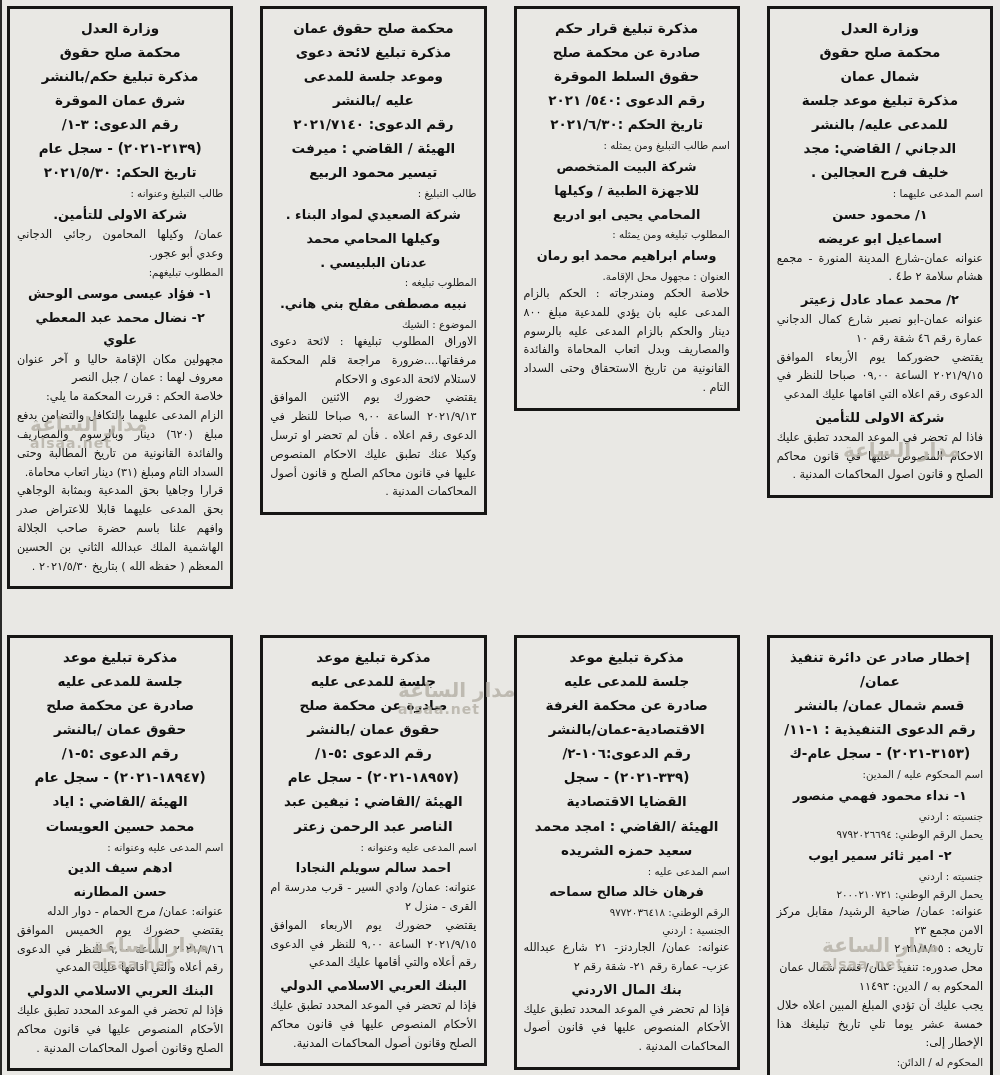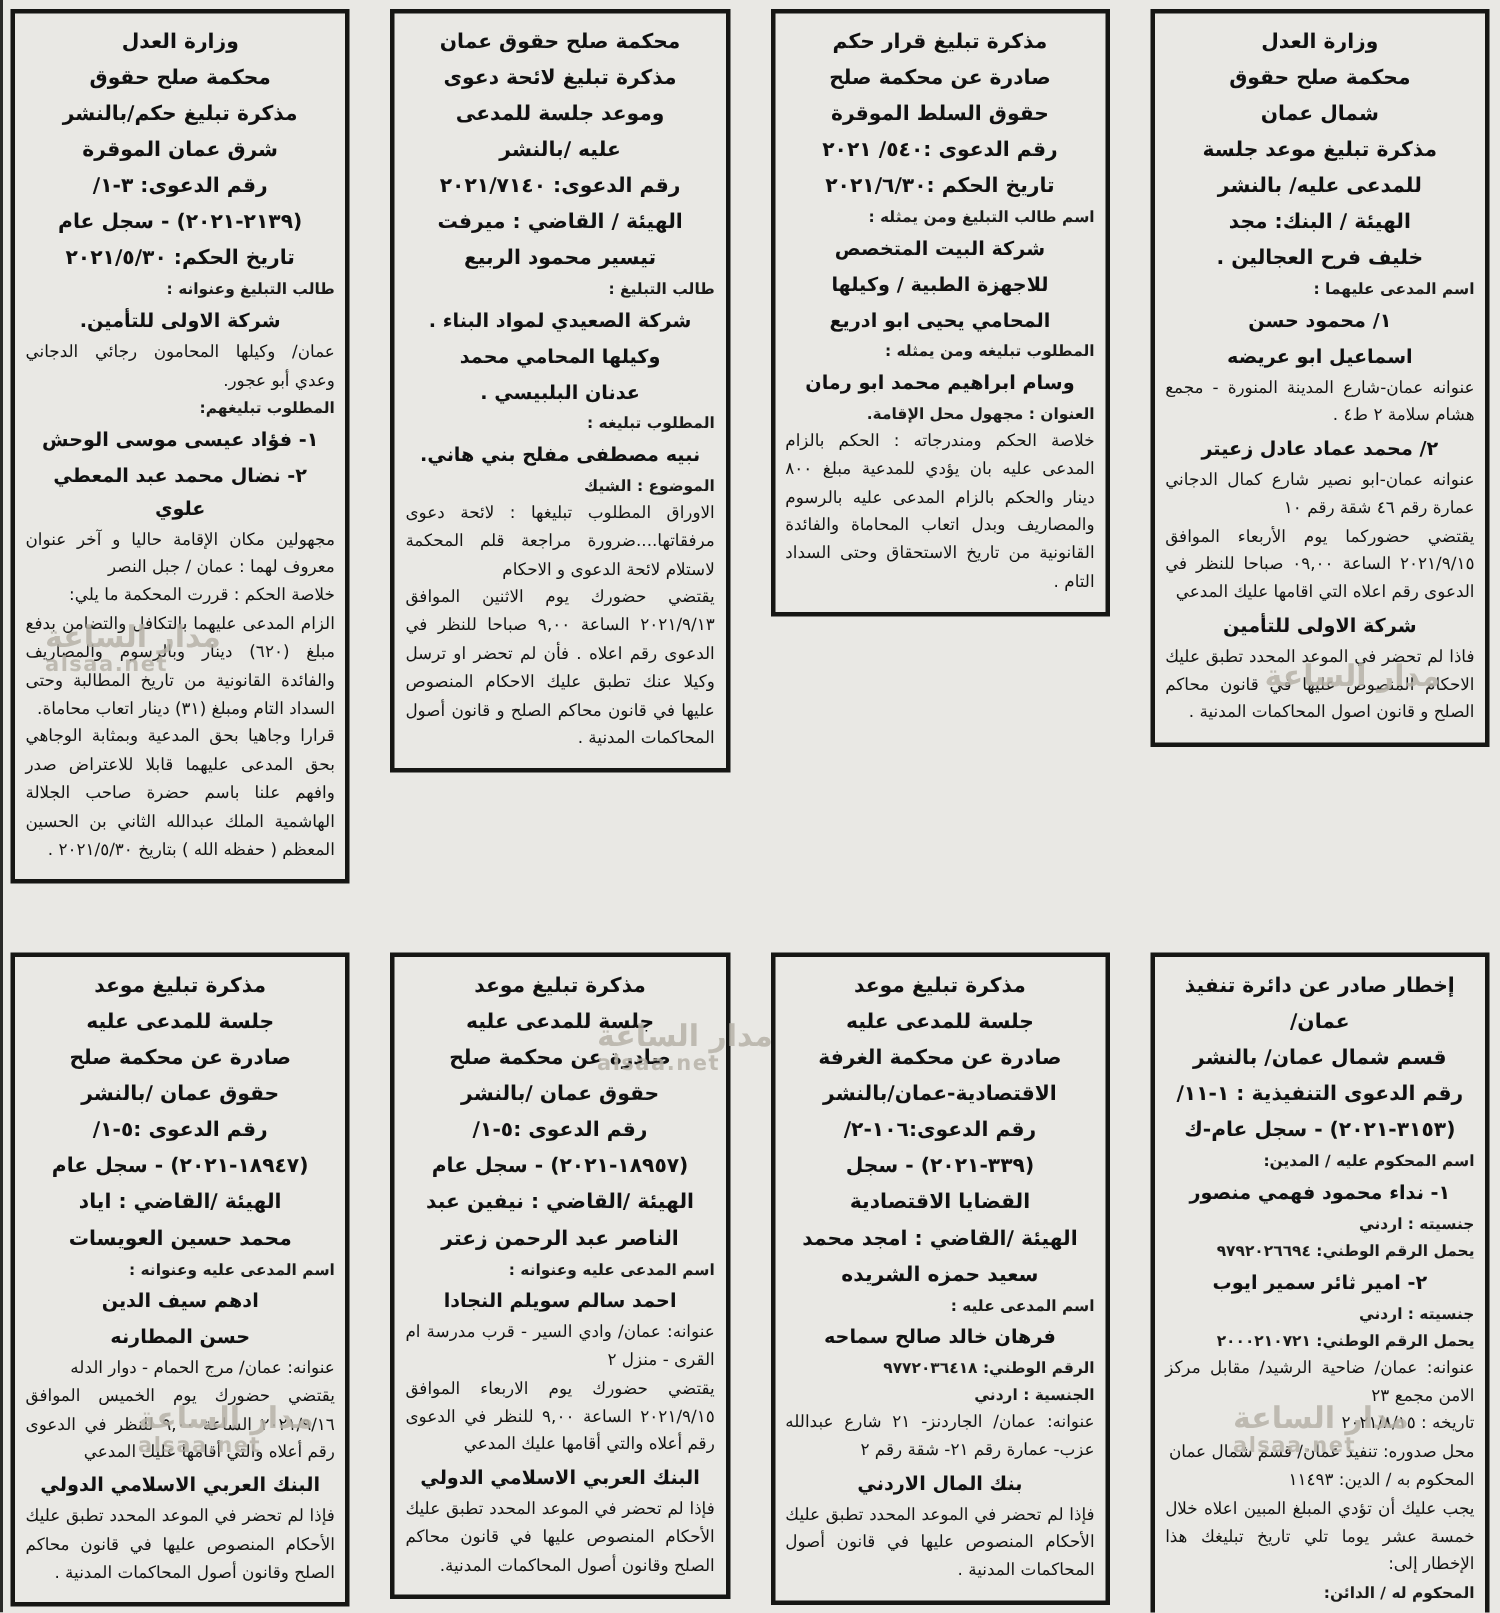--- a/index.html
+++ b/index.html
@@ -38,21 +38,20 @@
   }
   .line-n{
     font-weight:bold;text-align:center;
     font-size:12.8px;line-height:1.7;
     padding-top:2px;
   }
   .line-l{
     font-size:10.3px;line-height:1.55;
     color:#1c1c1a;
     padding-top:2px;
-    font-weight:bold;
   }
   .line-b{
     font-size:11.2px;line-height:1.68;
     text-align:justify;text-justify:inter-word;
     color:#141412;
   }
   .watermark{
     position:absolute;
     color:#b7b3a9;
     pointer-events:none;
@@ -66,21 +65,21 @@
 <body>
 
 <div class="page">
   <div class="grid" id="grid">
       <section class="notice">
         <p class="line-h">وزارة العدل</p>
         <p class="line-h">محكمة صلح حقوق</p>
         <p class="line-h">شمال عمان</p>
         <p class="line-h">مذكرة تبليغ موعد جلسة</p>
         <p class="line-h">للمدعى عليه/ بالنشر</p>
-        <p class="line-h">الهيئة / البنك: مجد</p>
+        <p class="line-h">الدجاني / القاضي: مجد</p>
         <p class="line-h">خليف فرح العجالين .</p>
         <p class="line-l">اسم المدعى عليهما :</p>
         <p class="line-n">١/ محمود حسن</p>
         <p class="line-n">اسماعيل ابو عريضه</p>
         <p class="line-b">عنوانه عمان-شارع المدينة المنورة - مجمع هشام سلامة ٢ ط٤ .</p>
         <p class="line-n">٢/ محمد عماد عادل زعيتر</p>
         <p class="line-b">عنوانه عمان-ابو نصير شارع كمال الدجاني عمارة رقم ٤٦ شقة رقم ١٠</p>
         <p class="line-b">يقتضي حضوركما يوم الأربعاء الموافق ٢٠٢١/٩/١٥ الساعة ٠٩,٠٠ صباحا للنظر في الدعوى رقم اعلاه التي اقامها عليك المدعي</p>
         <p class="line-n">شركة الاولى للتأمين</p>
         <p class="line-b">فاذا لم تحضر في الموعد المحدد تطبق عليك الاحكام المنصوص عليها في قانون محاكم الصلح و قانون اصول المحاكمات المدنية .</p>

